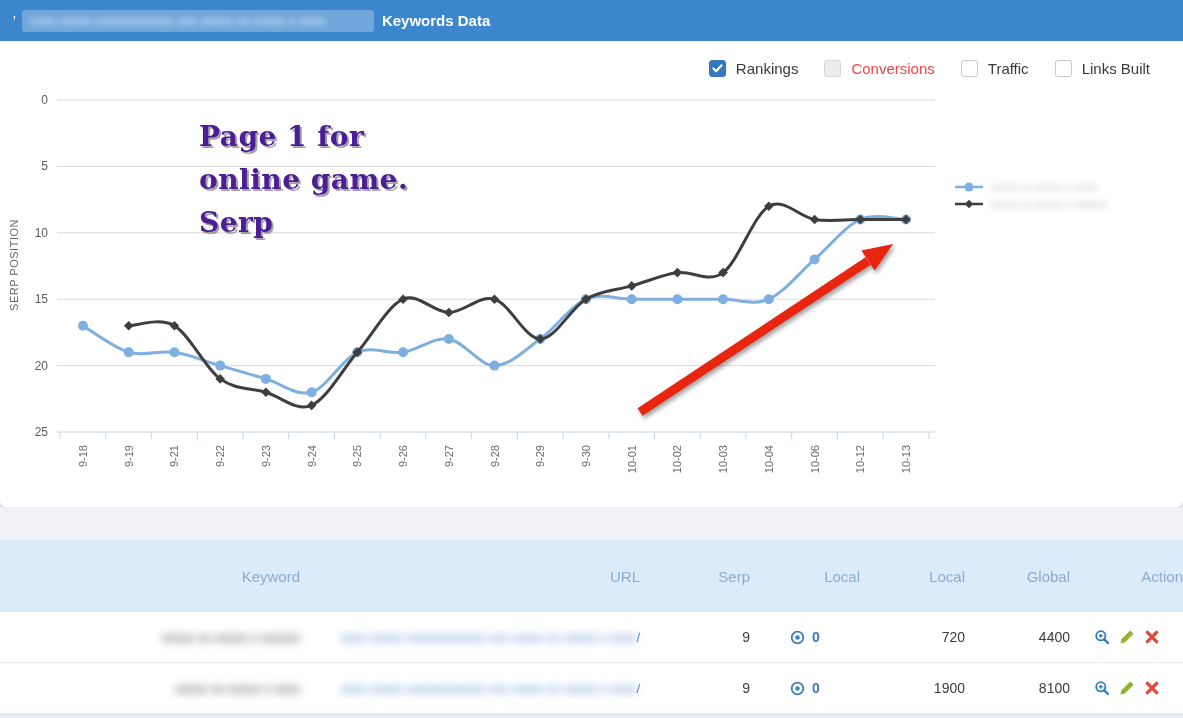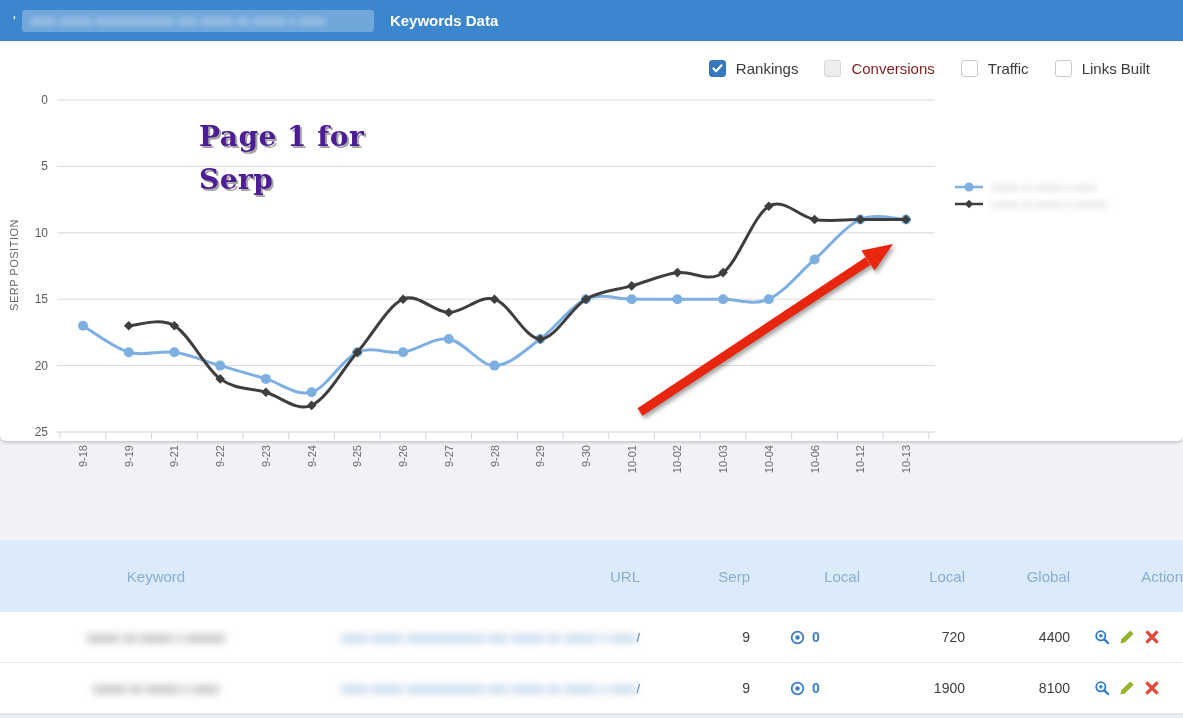--- a/index.html
+++ b/index.html
@@ -6,32 +6,32 @@
   html,body { width:1183px; height:718px; overflow:hidden; }
   body { font-family:"Liberation Sans", sans-serif; background:#fff; position:relative; }
 
   .app { position:relative; width:1183px; height:718px; background:#f1f2f6; }
 
   
   .topbar { position:absolute; top:0; left:0; width:1183px; height:41px; background:#3b86cd; display:flex; align-items:center; }
   .topbar-prefix { color:#fff; font-size:15px; margin-left:13px; }
   .url-chip { margin-left:6px; width:352px; height:22px; background:rgba(255,255,255,.27); border-radius:3px; overflow:hidden; display:flex; align-items:center; padding:0 8px; }
   .url-chip span { color:#e9f3fc; font-size:13px; white-space:nowrap; filter:blur(3px); }
-  .top-title { color:#fff; font-size:15px; font-weight:700; margin-left:16px; }
-
-  
-  .card { position:absolute; top:41px; left:0; width:1183px; height:400px; background:#fff; border-radius:0 0 6px 6px; box-shadow:0 2px 3px rgba(0,0,0,.16); }
+  .top-title { color:#fff; font-size:15px; font-weight:700; margin-left:8px; }
+
+  
+  .card { position:absolute; top:41px; left:0; width:1183px; height:466px; background:#fff; border-radius:0 0 6px 6px; box-shadow:0 2px 3px rgba(0,0,0,.16); }
 
   .filters { position:absolute; top:19px; right:33px; display:flex; gap:26px; }
   .filter-item { display:flex; align-items:center; gap:10px; cursor:pointer; }
   .cbox { width:17px; height:17px; border-radius:3px; border:1px solid #c9c9c9; background:#fff; display:flex; align-items:center; justify-content:center; }
   .cbox.checked { background:#3578bf; border-color:#3578bf; }
   .cbox.disabled { background:#ededed; border-color:#d7d7d7; }
   .filter-label { font-size:15px; color:#3a3a3a; }
-  .filter-item.disabled .filter-label { color:#7f1d1d; }
+  .filter-item.disabled .filter-label { color:#ef4444; }
 
   #chart { position:absolute; left:0; top:0; width:950px; height:450px; }
   .ytick { font:12px "Liberation Sans",sans-serif; fill:#5a5a5a; }
   .xtick { font:11px "Liberation Sans",sans-serif; fill:#6b6b6b; }
 
   .ylabel { position:absolute; left:-66px; top:218px; width:160px; text-align:center; transform:rotate(-90deg); font-size:11px; letter-spacing:.5px; color:#666; }
 
   .annotation { position:absolute; left:199px; top:74px; font-family:"DejaVu Serif", serif; font-weight:700; font-size:28px; line-height:43px; color:#4c1d95; letter-spacing:.5px; text-shadow:2px 2px 0 rgba(90,90,90,.55); }
 
   .arrow-svg { position:absolute; left:0; top:0; width:950px; height:450px; pointer-events:none; filter:drop-shadow(2px 3px 2px rgba(70,70,70,.5)); }
@@ -41,21 +41,21 @@
   .legend-label { font-size:11px; color:#bdbdbd; filter:blur(3px); white-space:nowrap; }
 
   
   .gap-strip { position:absolute; top:507px; left:0; width:1183px; height:33px; background:#f1f2f6; }
 
   
   .table { position:absolute; top:540px; left:0; width:1183px; height:178px; background:#fff; }
   .trow { display:grid; grid-template-columns:300px 340px 110px 110px 105px 105px 113px; align-items:center; }
   .thead { height:72px; background:#dcebf9; color:#8badd3; font-size:15px; }
   .tbody-row { height:51px; border-bottom:1px solid #ececec; font-size:14px; color:#3c3c3c; background:#fff; }
-  .cell-left { padding-left:12px; text-align:center; }
+  .cell-left { padding-left:12px; text-align:right; }
   .cell-center { text-align:right; }
   .redact-dark { color:#3c3c3c; filter:blur(4px); white-space:nowrap; font-size:13px; }
   .url-cell { color:#4a86c6; font-size:13px; white-space:nowrap; }
   .url-cell .redact-url { filter:blur(4px); }
   .change-cell { display:flex; align-items:center; justify-content:center; gap:7px; color:#3b7dc4; font-weight:700; font-size:14px; }
   .action-cell { display:flex; align-items:center; justify-content:center; gap:9px; }
   .icon-btn { width:16px; height:16px; cursor:pointer; display:inline-block; }
   .table-footer-strip { height:5px; background:#e7edf4; border-top:1px solid #dbe4ee; margin-top:0; }
 </style>
 </head>
@@ -190,20 +190,21 @@
         <path d="M906.0,173.7 L910.8,178.5 L906.0,183.3 L901.2,178.5 Z" fill="#3e3e3e"></path>
       </svg>
 
     <svg class="arrow-svg" viewBox="0 0 950 450">
       <line x1="640" y1="371" x2="868" y2="220" stroke="#e8250e" stroke-width="9"></line>
       <polygon points="893,203 874.6,229.6 861.4,209.6" fill="#e8250e"></polygon>
     </svg>
 
     <div class="annotation" id="annotation">
         <div>Page 1 for</div>
+        <div>online game.</div>
         <div>Serp</div>
       </div>
 
     <div class="legend" id="legend">
         <div class="legend-row">
           <svg width="28" height="12">
             <line x1="0" y1="6" x2="28" y2="6" stroke="#7dafe0" stroke-width="2.5"></line>
             <circle cx="14" cy="6" r="4.5" fill="#7dafe0"></circle>
           </svg>
           <span class="legend-label">xxxxx xx xxxxx x xxxx</span>

